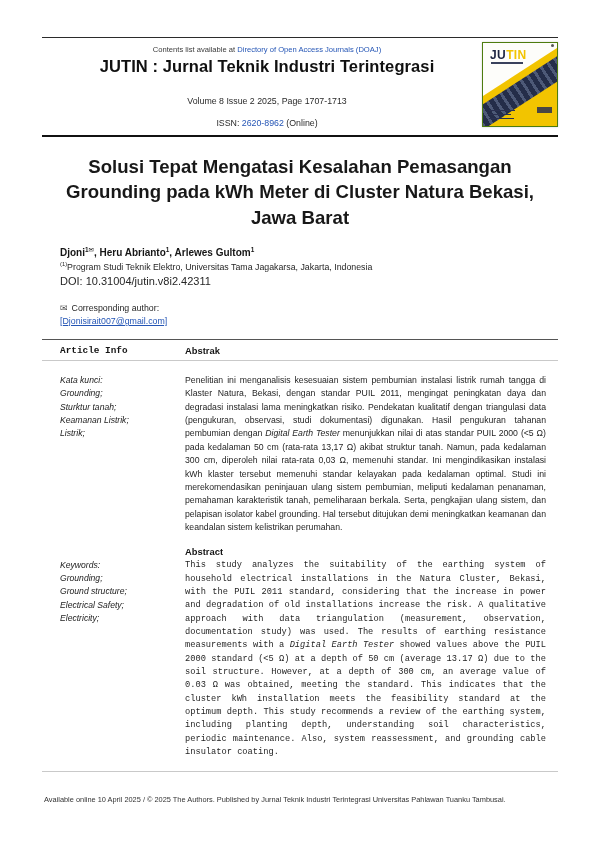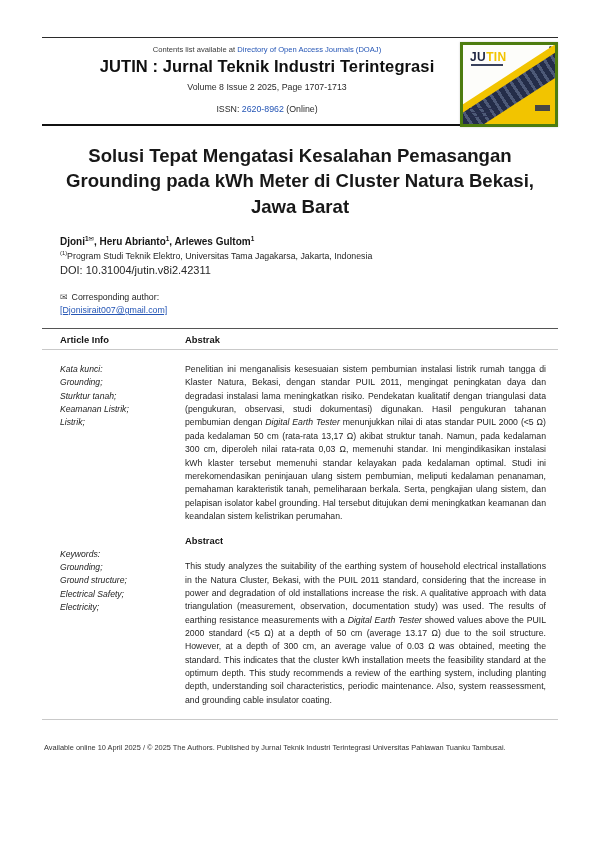--- a/index.html
+++ b/index.html
@@ -8,27 +8,27 @@
   .page { position:relative; width:600px; height:848px; background:#fff; padding:0 42px; }
 
   
   .top-rule { border-top:1.5px solid #2b2b2b; margin-top:37px; }
   .header { position:relative; padding:5px 0 7px; min-height:86px; }
   .header-text { margin-right:72px; margin-left:6px; text-align:center; }
   .contents-line { font-size:7.6px; color:#3a3a3a; margin-top:2px; }
   .link { color:#2455b5; text-decoration:none; cursor:pointer; }
   .link.u { text-decoration:underline; }
   .journal-title { font-size:16.5px; font-weight:700; color:#101010; margin-top:3px; letter-spacing:.1px; }
-  .volume-line { font-size:8.8px; margin-top:6px; color:#2a2a2a; }
+  .volume-line { font-size:8.8px; margin-top:20px; color:#2a2a2a; }
   .issn-line { font-size:8.8px; margin-top:12px; color:#2a2a2a; }
   .homepage-line { font-size:8px; margin-top:5px; color:#333; }
 
   
-  .logo { position:absolute; right:0; top:4px; width:98px; height:85px; background:#fdfdfa;
-          border:3px solid #4d7c0f; overflow:hidden; box-shadow:0 0 2px rgba(0,0,0,.18); }
+  .logo { position:absolute; right:0; top:4px; width:76px; height:85px; background:#fdfdfa;
+          border:1px solid #4d7c0f; overflow:hidden; box-shadow:0 0 2px rgba(0,0,0,.18); }
   .logo-title { position:absolute; top:5px; left:7px; font-size:12px; font-weight:800; letter-spacing:.4px; }
   .logo-title .ju { color:#1d2440; } .logo-title .tin { color:#f2c400; }
   .logo-subbar { position:absolute; top:19px; left:8px; width:32px; height:2px; background:#39415c; }
   .band-yellow-thin { position:absolute; width:150%; height:7px; background:#f2c400; transform:rotate(-33deg); top:28px; left:-22%; }
   .band-dark { position:absolute; width:170%; height:30px; transform:rotate(-33deg); top:36px; left:-34%;
                background:repeating-linear-gradient(90deg,#242d49 0 5px,#4d5977 5px 8px); }
   .band-yellow-bottom { position:absolute; width:170%; height:40px; background:#f2c400; transform:rotate(-33deg); top:66px; left:-34%; }
   .logo-lines { position:absolute; bottom:7px; left:6px; }
   .logo-lines i { display:block; height:1.5px; background:#2a3050; margin-top:2.5px; }
   .logo-lines i:nth-child(1){width:26px;} .logo-lines i:nth-child(2){width:22px;} .logo-lines i:nth-child(3){width:25px;}
@@ -47,32 +47,32 @@
   .affiliation sup { font-size:5.8px; }
   .doi { font-size:11px; margin-top:3px; color:#262626; }
 
   .corresponding { margin-top:16px; padding-left:18px; font-size:8.8px; color:#262626; }
   .corresponding .env { font-size:9px; margin-right:4px; color:#444; }
   .email-line { margin-top:3px; }
 
   
   .table-top-rule { border-top:1px solid #555; margin-top:13px; }
   .table-head { display:flex; padding:5px 0 4px 18px; }
-  .table-head .c1 { width:125px; flex:none; }
+  .table-head .c1 { width:125px; flex:none;font-family:Liberation Mono, monospace; }
   .table-head b { font-size:9.4px; color:#141414; }
   .table-head-rule { border-top:1px solid #c9c9c9; }
 
   .table-body { display:flex; padding:13px 0 12px 18px; }
   .col-left { width:125px; flex:none; font-style:italic; font-size:8.6px; line-height:1.55; color:#222; }
   .col-left .kw-block2 { margin-top:118px; }
   .col-right { flex:1; padding-right:12px; }
   .abstract-p { font-size:8.7px; line-height:1.535; text-align:justify; color:#1f1f1f; }
   .abstract-p .it { font-style:italic; }
   .abstract-heading { font-size:9.4px; font-weight:700; color:#141414; margin-top:12px; }
-  .abstract-en { margin-top:14px; }
+  .abstract-en { margin-top:2px;font-family:Liberation Mono, monospace; }
 
   
   .footer-rule { border-top:1px solid #c9c9c9; }
   .footer { padding:21px 0 0 2px; font-size:7.4px; line-height:1.95; color:#333; }
 </style>
 </head>
 <body>
 
 <div class="page">
 

